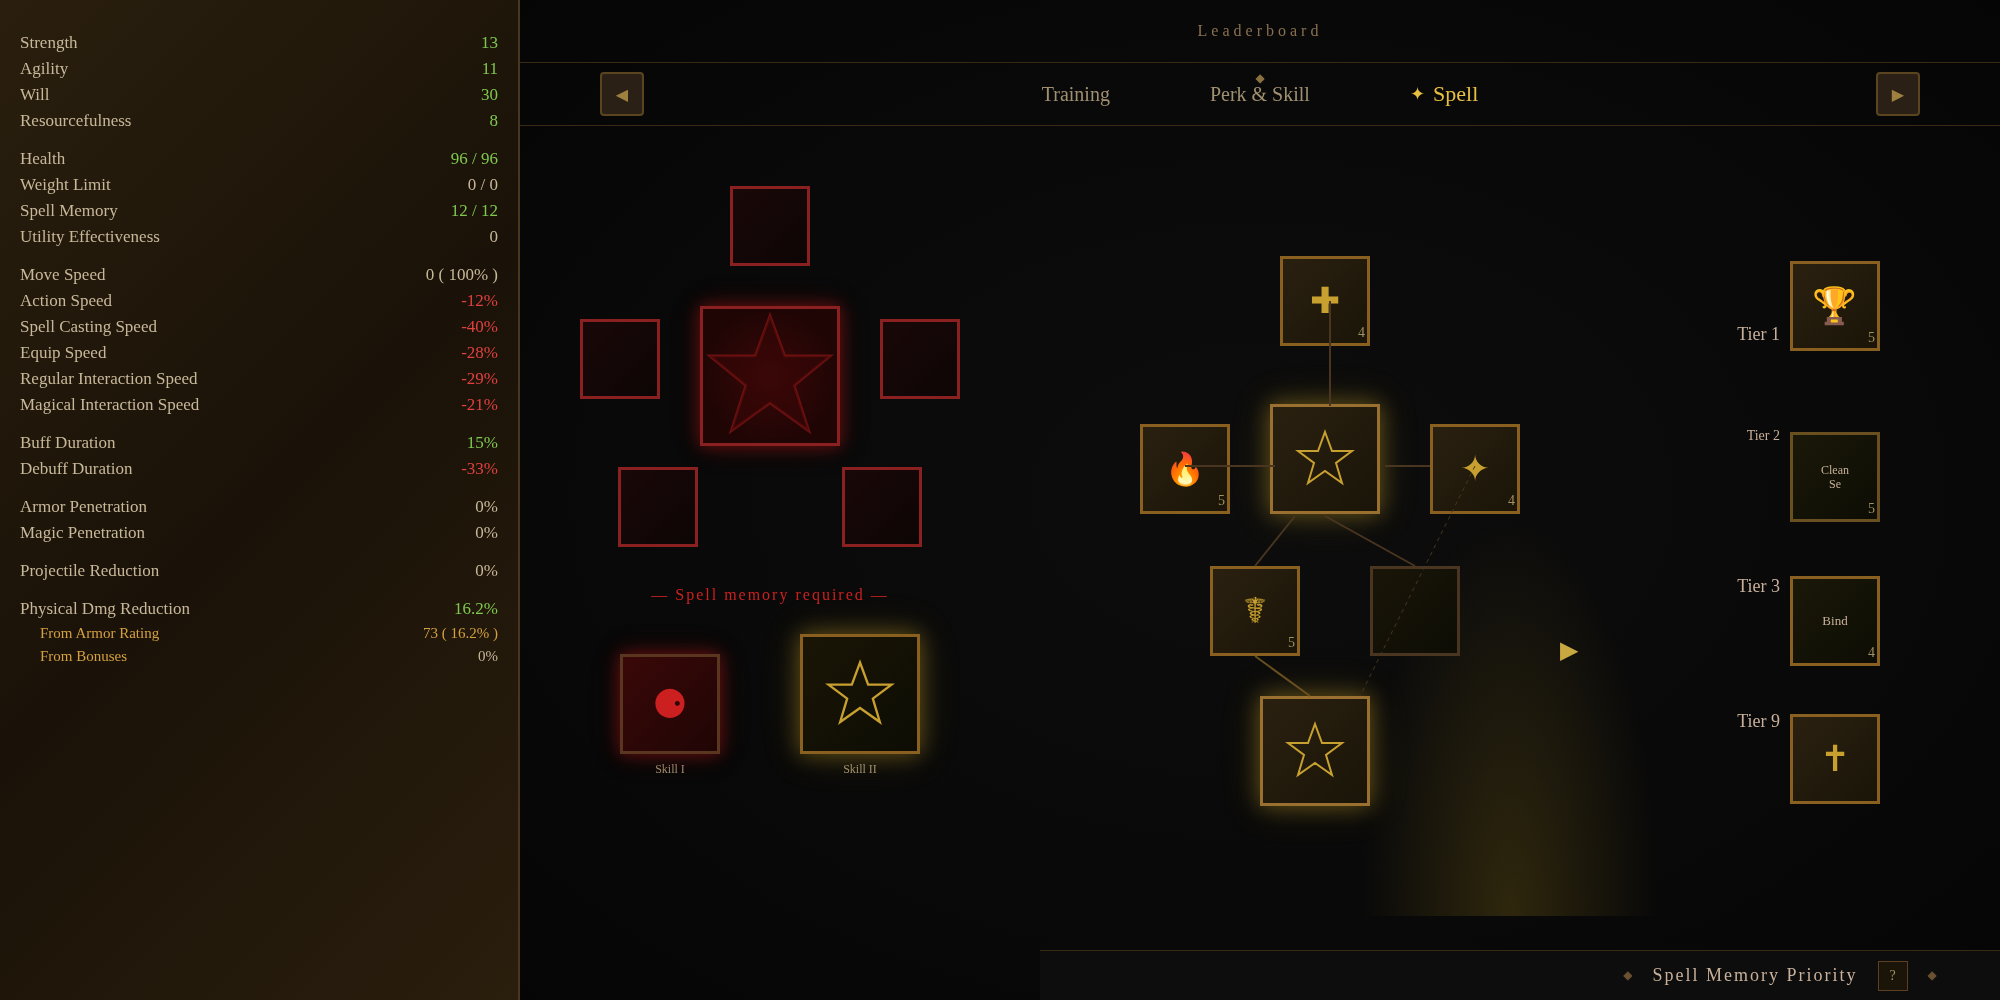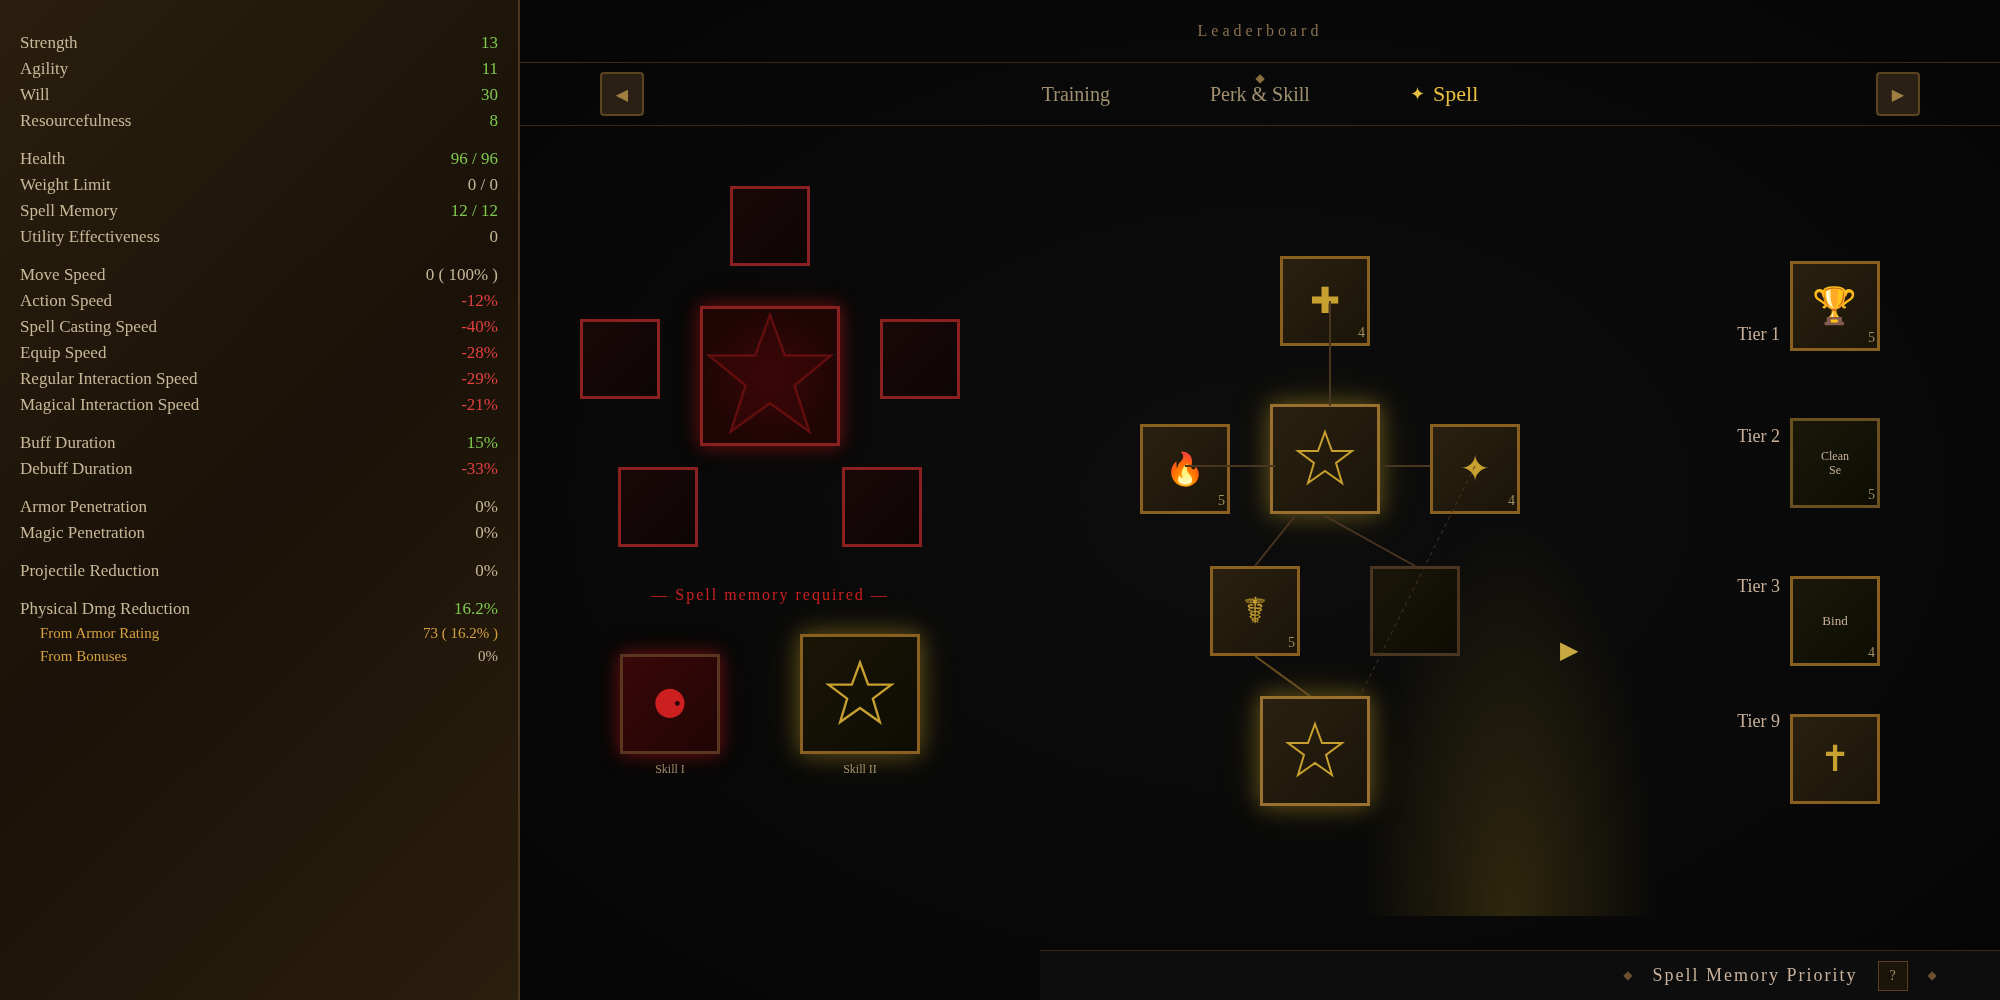--- a/index.html
+++ b/index.html
@@ -504,21 +504,21 @@
         </div>
 
         <div style="position:absolute;right:100px;top:105px;">
           <div class="spell-icon" style="color:#c8a030;border-color:#8a6020;">
             <span>🏆</span>
             <span class="spell-count">5</span>
           </div>
         </div>
 
         <div style="position:absolute;right:200px;top:270px;">
-          <span style="color:#c8b09a;font-size:18px;">Tier 2</span>
+          <span style="color:#c8b09a;font-size:14px;">Tier 2</span>
         </div>
 
         <div style="position:absolute;left:100px;top:268px;">
           <div class="spell-icon" style="color:#c8a030;border-color:#8a6020;background:linear-gradient(135deg,#2a2010,#1a1508);">
             <span style="font-size:32px;">🔥</span>
             <span class="spell-count">5</span>
           </div>
         </div>
 
         <div style="position:absolute;left:230px;top:248px;">
@@ -529,21 +529,21 @@
           </div>
         </div>
 
         <div style="position:absolute;left:390px;top:268px;">
           <div class="spell-icon" style="color:#c8a030;border-color:#8a6020;background:linear-gradient(135deg,#2a2010,#1a1508);">
             <span>✦</span>
             <span class="spell-count">4</span>
           </div>
         </div>
 
-        <div style="position:absolute;right:100px;top:262px;">
+        <div style="position:absolute;right:100px;top:276px;">
           <div class="spell-icon" style="color:#a09060;border-color:#6a5020;background:linear-gradient(135deg,#1a1808,#0d0d05);font-size:13px;text-align:center;">
             <div>
               <div style="color:#c8b09a;font-size:12px;line-height:1.2;">Clean<br>Se</div>
               <span class="spell-count" style="position:absolute;bottom:2px;right:2px;">5</span>
             </div>
           </div>
         </div>
 
         <div style="position:absolute;right:200px;top:420px;">
           <span style="color:#c8b09a;font-size:18px;">Tier 3</span>

